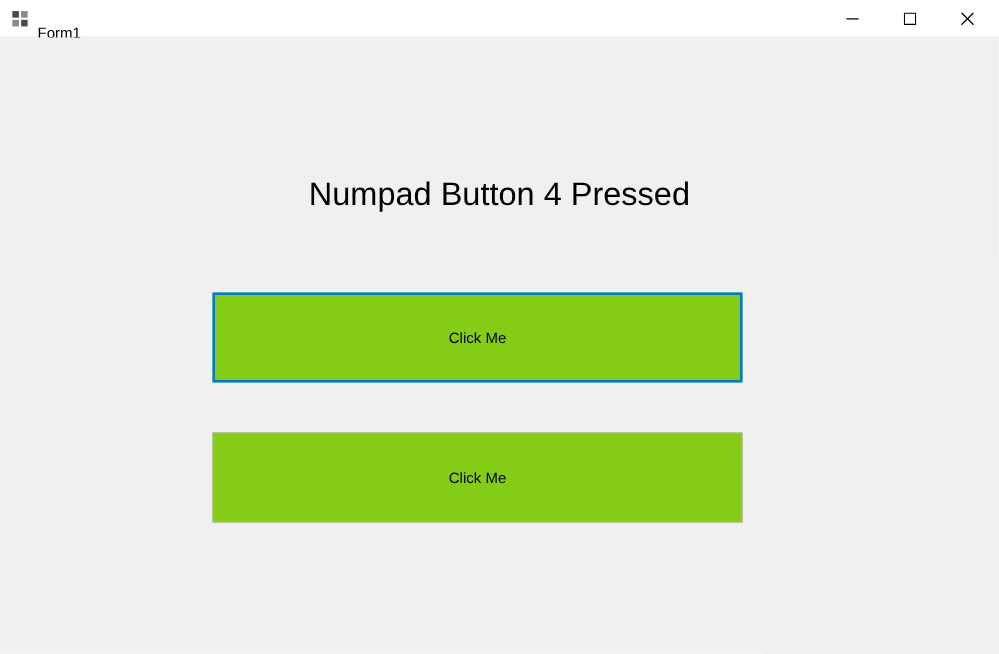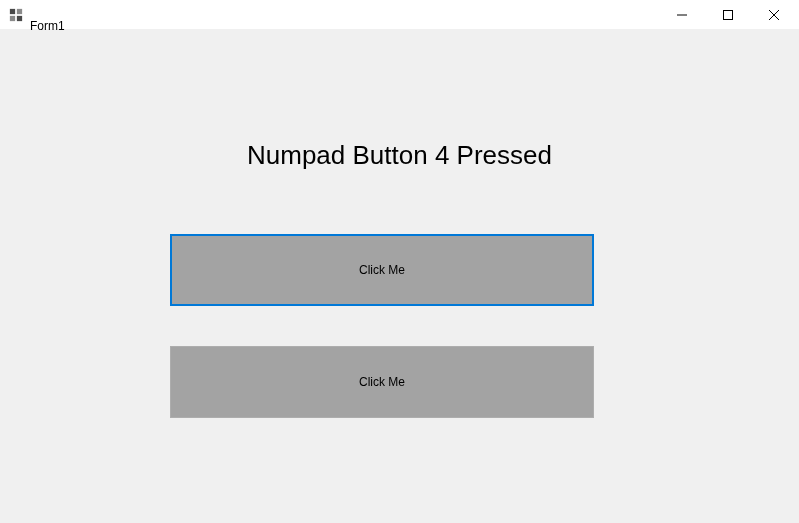--- a/index.html
+++ b/index.html
@@ -71,21 +71,21 @@
       text-align: center;
       font-size: 26px;
       font-weight: 400;
       color: #000000;
     }
     .btn {
       position: absolute;
       left: 170px;
       width: 424px;
       height: 72px;
-      background: #a3a3a3;
+      background: #84cc16;
       font-size: 12px;
       color: #000000;
       display: flex;
       align-items: center;
       justify-content: center;
       cursor: pointer;
       font-family: inherit;
     }
     .btn1 {
       top: 204px;

